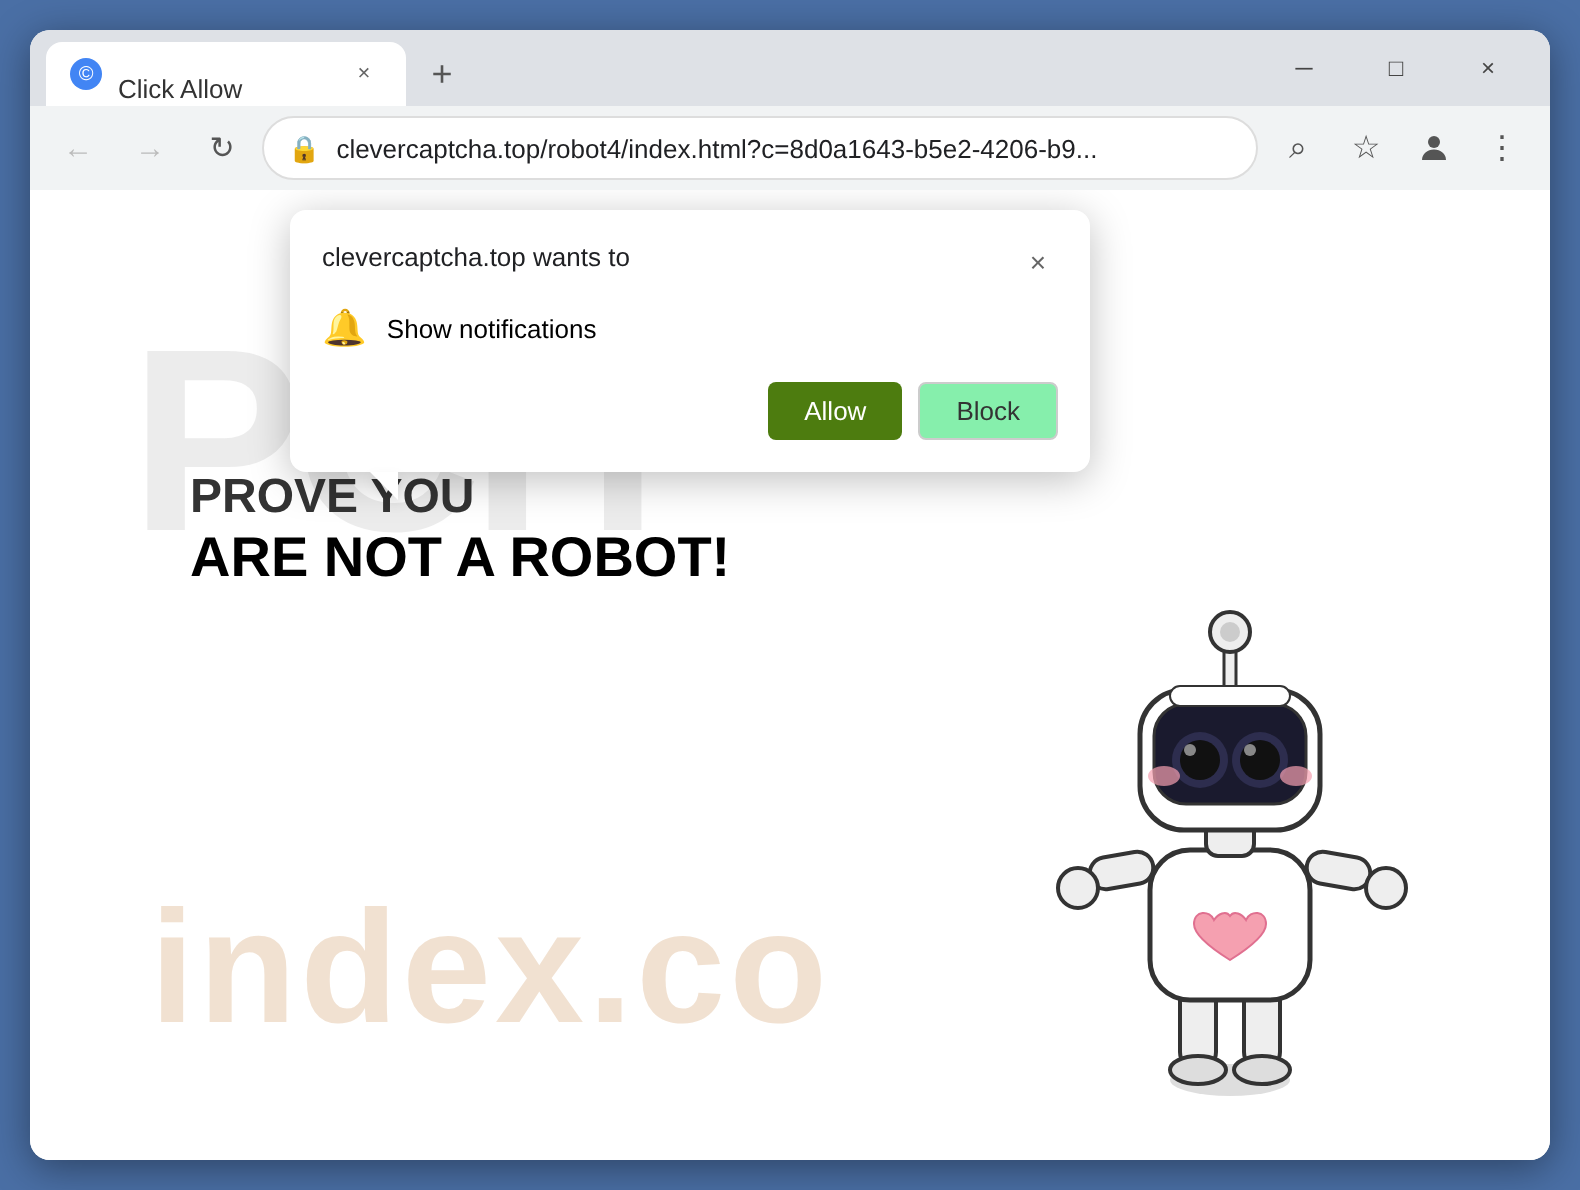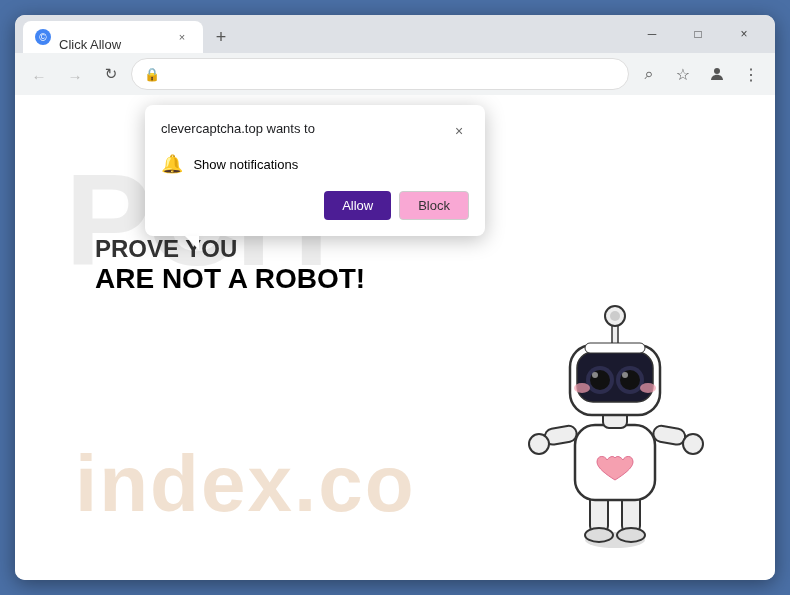--- a/index.html
+++ b/index.html
@@ -236,21 +236,21 @@
       right: 60px;
       bottom: 10px;
       width: 200px;
       height: 300px;
     }
     
     .notification-popup {
       position: absolute;
       top: 10px;
       left: 130px;
-      width: 340px;
+      width: 400px;
       background: #fff;
       border-radius: 8px;
       box-shadow: 0 4px 20px rgba(0,0,0,0.25);
       padding: 16px;
       z-index: 10;
     }
     .popup-header {
       display: flex;
       justify-content: space-between;
       align-items: flex-start;
@@ -288,31 +288,31 @@
     }
     .popup-buttons {
       display: flex;
       justify-content: flex-end;
       gap: 8px;
     }
     .btn-allow {
       padding: 6px 18px;
       border: none;
       border-radius: 4px;
-      background: #4c1d95;
+      background: #4d7c0f;
       color: #fff;
       font-size: 13px;
       cursor: pointer;
       font-family: inherit;
     }
     .btn-block {
       padding: 6px 18px;
       border: 1px solid #ccc;
       border-radius: 4px;
-      background: #f9a8d4;
+      background: #86efac;
       color: #333;
       font-size: 13px;
       cursor: pointer;
       font-family: inherit;
     }
     
     .speech-bubble-tail {
       position: absolute;
       bottom: -14px;
       left: 40px;
@@ -346,20 +346,21 @@
       <div class="win-btn close">×</div>
     </div>
   </div>
 
   <div class="toolbar">
     <div class="nav-btn disabled">←</div>
     <div class="nav-btn disabled">→</div>
     <div class="nav-btn">↻</div>
     <div class="address-bar">
       <span class="lock-icon">🔒</span>
+      <span class="address-text">clevercaptcha.top/robot4/index.html?c=8d0a1643-b5e2-4206-b9...</span>
     </div>
     <div class="toolbar-icons">
       <div class="toolbar-icon-btn">⌕</div>
       <div class="toolbar-icon-btn">☆</div>
       <div class="toolbar-icon-btn">
         <svg width="18" height="18" viewBox="0 0 24 24" fill="#555">
           <circle cx="12" cy="8" r="4"></circle>
             <path d="M4 20c0-4 3.6-7 8-7s8 3 8 7"></path>
         </svg>
       </div>

